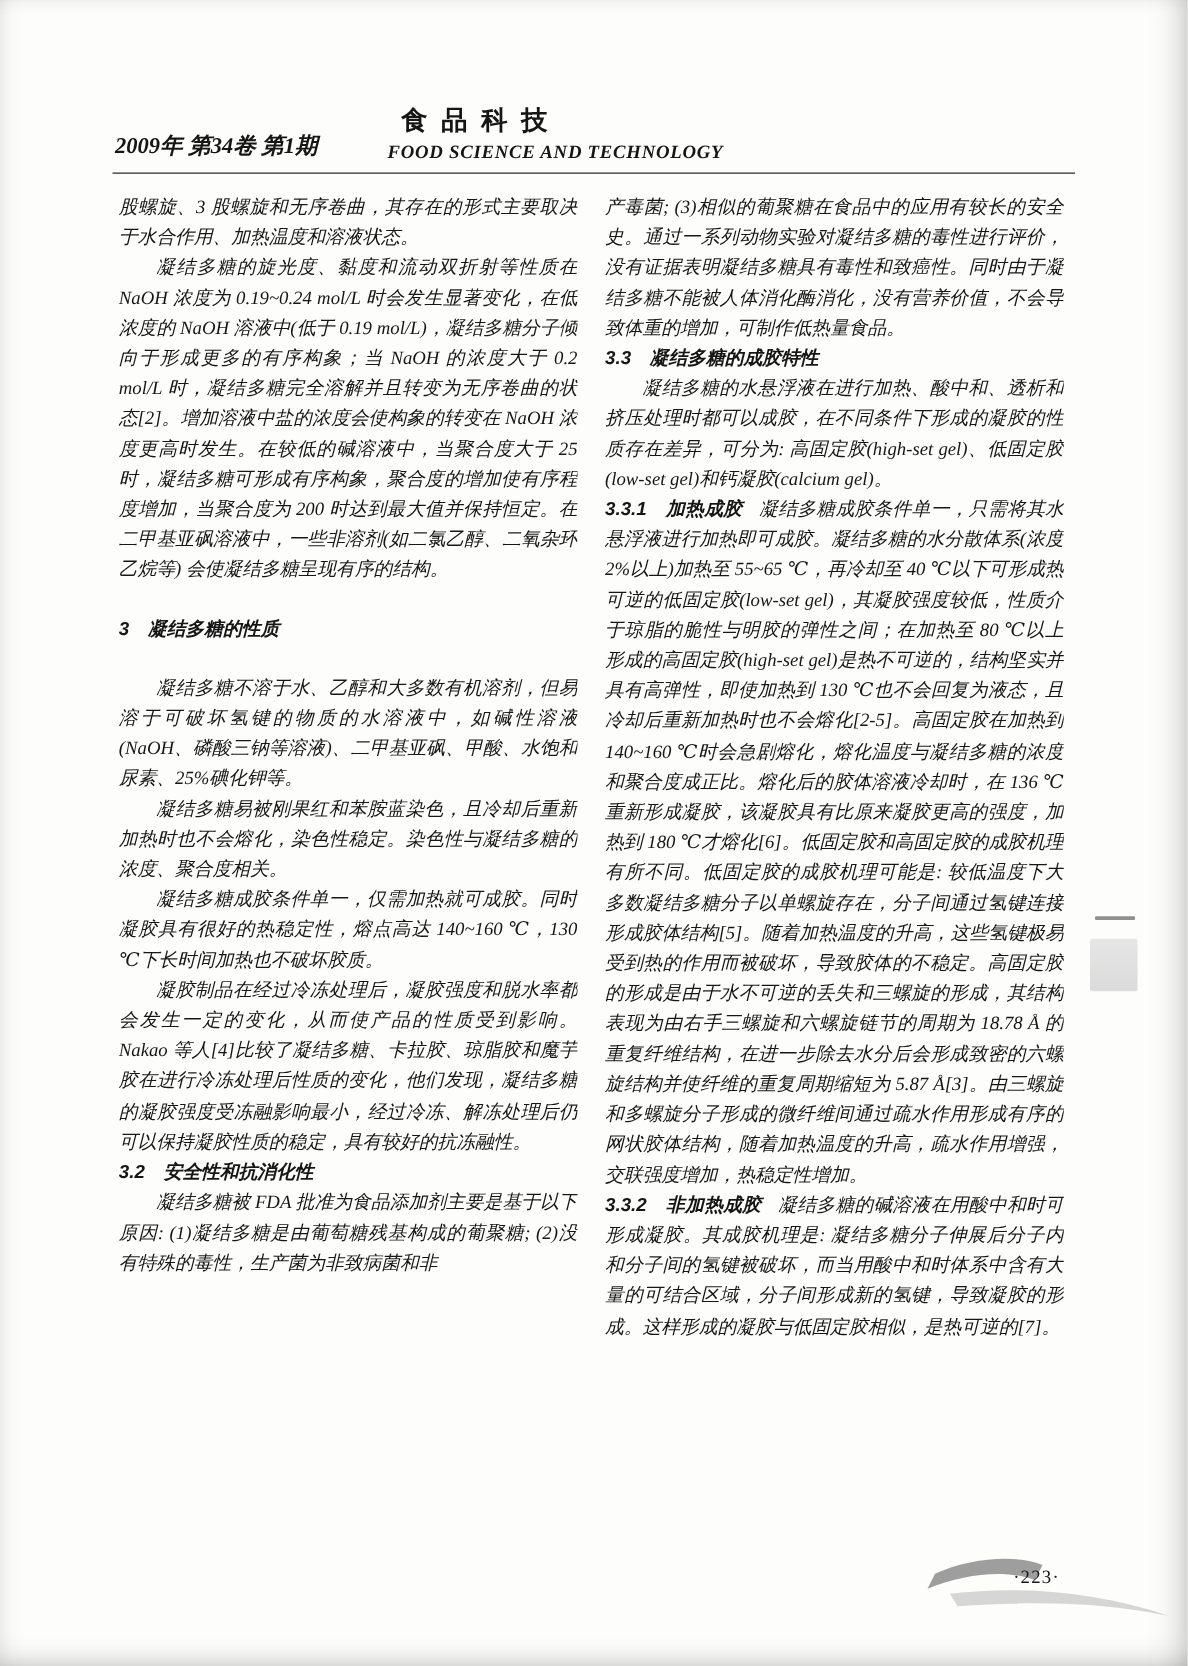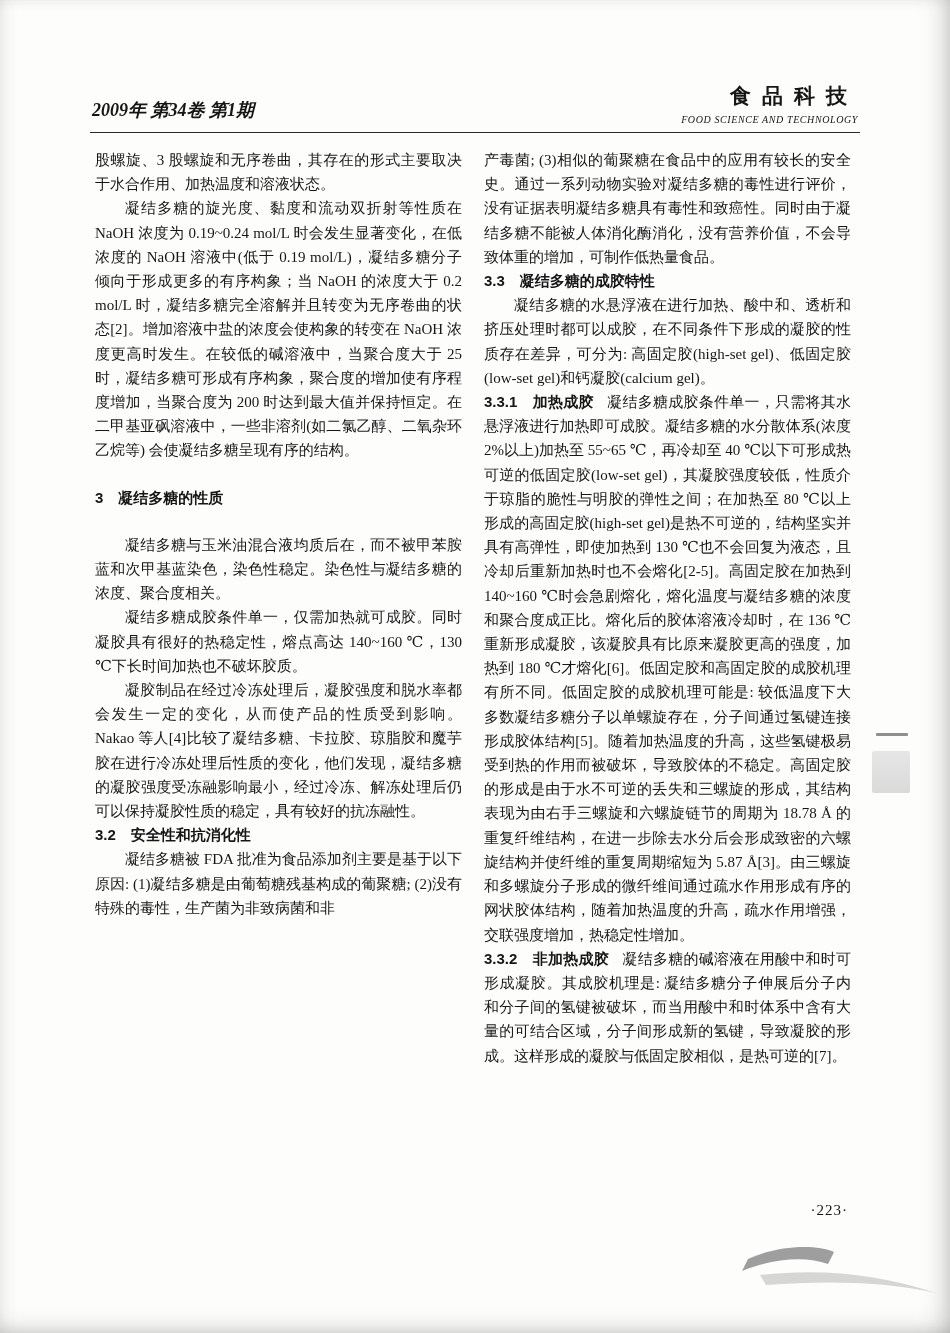--- a/index.html
+++ b/index.html
@@ -28,28 +28,28 @@
     display: flex;
     align-items: flex-end;
   }
   .issue {
     width: 218px;
     font-style: italic; font-weight: bold;
     font-size: 18px;
     padding-bottom: 3px;
     white-space: nowrap;
   }
-  .center-titles { flex: 1; text-align: right; }
+  .center-titles { flex: 1; text-align: left; }
   .journal-cn {
     font-family: "Liberation Sans", "DejaVu Sans", sans-serif;
     font-size: 21px; font-weight: bold;
     letter-spacing: 11px; text-indent: 11px;
   }
   .journal-en {
-    font-size: 10px; font-weight: normal; font-style: italic;
+    font-size: 15px; font-weight: bold; font-style: italic;
     letter-spacing: .6px; margin-top: 4px;
     white-space: nowrap;
   }
   .column-zone {
     width: 218px;
     position: relative;
     font-family: "Liberation Sans", "DejaVu Sans", sans-serif;
     font-weight: bold; font-size: 16.5px;
     letter-spacing: 1.5px;
     padding-bottom: 5px;
@@ -59,20 +59,21 @@
   .rule {
     margin: 7px 90px 0;
     border-top: 1.8px solid #2a2a2a;
     height: 0;
   }
 
   
   .columns {
     display: flex; gap: 22px;
     margin: 15px 95px 0;
+    font-style: italic;
   }
   .col {
     width: 367px; height: 1088px;
     overflow: hidden;
   }
   .col p, .col h3 {
     margin: 0;
     font-size: 15px;
     line-height: 24.2px;
     text-align: justify;
@@ -90,21 +91,21 @@
   }
   .runin-head {
     font-family: "Liberation Sans", "DejaVu Sans", sans-serif;
     font-weight: bold;
     margin-right: .9em;
   }
 
   
   .page-number {
     position: absolute;
-    right: 102px; top: 1202px;
+    right: 102px; top: 1254px;
     font-size: 15px; letter-spacing: 1px;
   }
   .swoosh { position: absolute; left: 728px; top: 1240px; }
   .edge-mark { position: absolute; }
   .mark-1 {
     right: 42px; top: 733px;
     width: 32px; height: 3px;
     background: #8f8f8f; border-radius: 1px;
   }
   .mark-2 {
@@ -128,21 +129,22 @@
   </header>
 
   <div class="rule"></div>
 
   <main class="columns">
 
     <section class="col">
       <p class="body">股螺旋、3 股螺旋和无序卷曲，其存在的形式主要取决于水合作用、加热温度和溶液状态。</p>
       <p class="body indent">凝结多糖的旋光度、黏度和流动双折射等性质在 NaOH 浓度为 0.19~0.24 mol/L 时会发生显著变化，在低浓度的 NaOH 溶液中(低于 0.19 mol/L)，凝结多糖分子倾向于形成更多的有序构象；当 NaOH 的浓度大于 0.2 mol/L 时，凝结多糖完全溶解并且转变为无序卷曲的状态[2]。增加溶液中盐的浓度会使构象的转变在 NaOH 浓度更高时发生。在较低的碱溶液中，当聚合度大于 25 时，凝结多糖可形成有序构象，聚合度的增加使有序程度增加，当聚合度为 200 时达到最大值并保持恒定。在二甲基亚砜溶液中，一些非溶剂(如二氯乙醇、二氧杂环乙烷等) 会使凝结多糖呈现有序的结构。</p>
       <h3 class="h-major">3　凝结多糖的性质</h3>
-      <p class="body indent">凝结多糖与玉米油混合液均质后在，而不被甲苯胺蓝和次甲基蓝染色，染色性稳定。染色性与凝结多糖的浓度、聚合度相关。</p>
+      <p class="body indent">凝结多糖不溶于水、乙醇和大多数有机溶剂，但易溶于可破坏氢键的物质的水溶液中，如碱性溶液(NaOH、磷酸三钠等溶液)、二甲基亚砜、甲酸、水饱和尿素、25%碘化钾等。</p>
+      <p class="body indent">凝结多糖易被刚果红和苯胺蓝染色，且冷却后重新加热时也不会熔化，染色性稳定。染色性与凝结多糖的浓度、聚合度相关。</p>
       <p class="body indent">凝结多糖成胶条件单一，仅需加热就可成胶。同时凝胶具有很好的热稳定性，熔点高达 140~160 ℃，130 ℃下长时间加热也不破坏胶质。</p>
       <p class="body indent">凝胶制品在经过冷冻处理后，凝胶强度和脱水率都会发生一定的变化，从而使产品的性质受到影响。Nakao 等人[4]比较了凝结多糖、卡拉胶、琼脂胶和魔芋胶在进行冷冻处理后性质的变化，他们发现，凝结多糖的凝胶强度受冻融影响最小，经过冷冻、解冻处理后仍可以保持凝胶性质的稳定，具有较好的抗冻融性。</p>
       <h3 class="h-sub">3.2　安全性和抗消化性</h3>
       <p class="body indent">凝结多糖被 FDA 批准为食品添加剂主要是基于以下原因: (1)凝结多糖是由葡萄糖残基构成的葡聚糖; (2)没有特殊的毒性，生产菌为非致病菌和非</p>
     </section>
 
     <section class="col">
       <p class="body">产毒菌; (3)相似的葡聚糖在食品中的应用有较长的安全史。通过一系列动物实验对凝结多糖的毒性进行评价，没有证据表明凝结多糖具有毒性和致癌性。同时由于凝结多糖不能被人体消化酶消化，没有营养价值，不会导致体重的增加，可制作低热量食品。</p>
       <h3 class="h-sub">3.3　凝结多糖的成胶特性</h3>
       <p class="body indent">凝结多糖的水悬浮液在进行加热、酸中和、透析和挤压处理时都可以成胶，在不同条件下形成的凝胶的性质存在差异，可分为: 高固定胶(high-set gel)、低固定胶(low-set gel)和钙凝胶(calcium gel)。</p>

